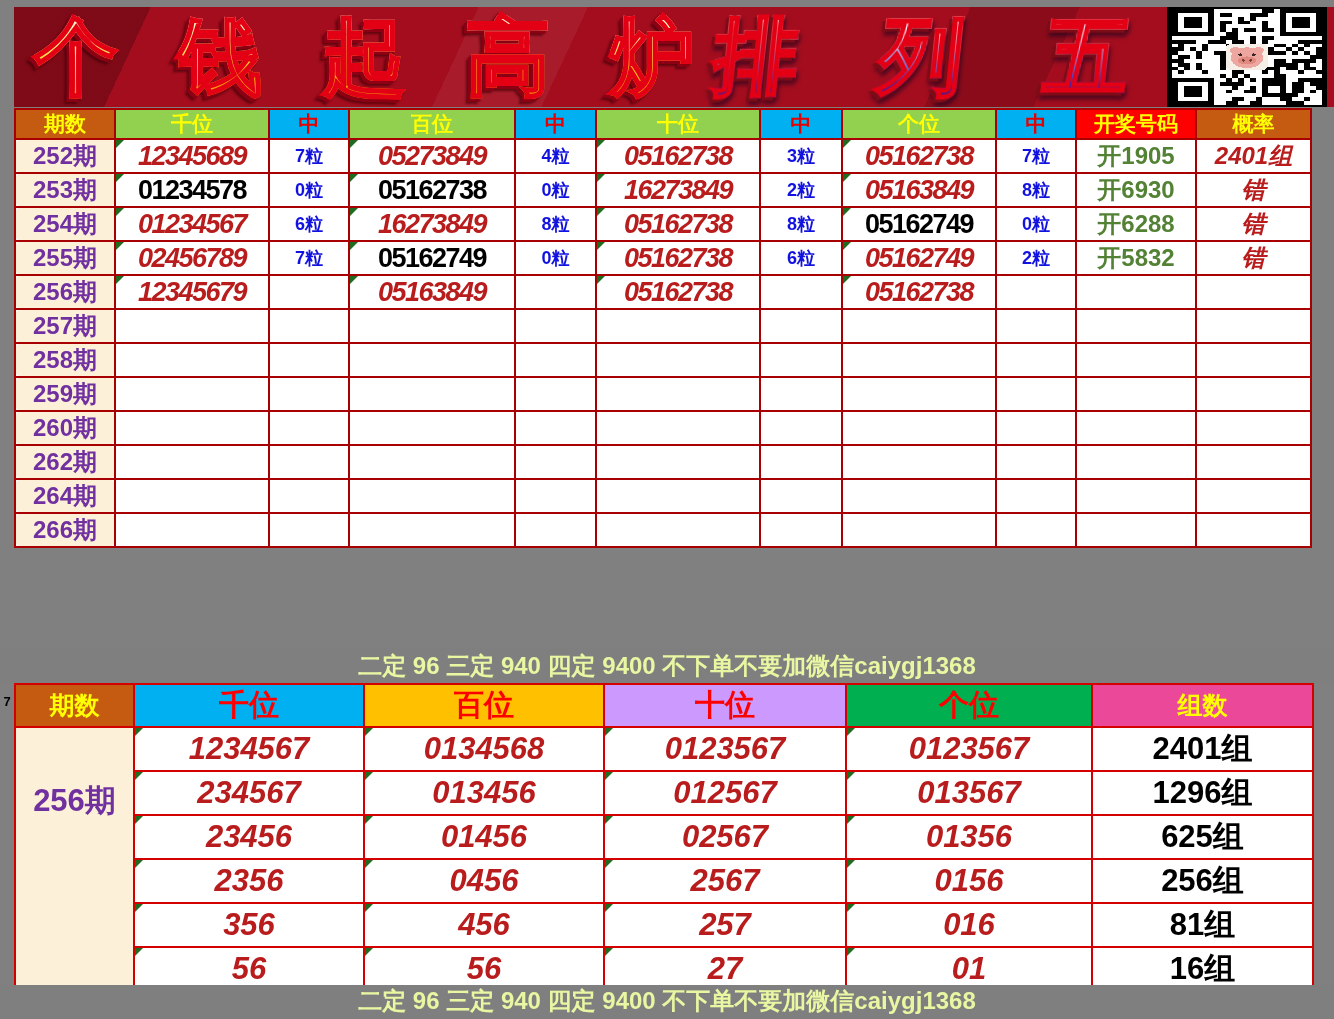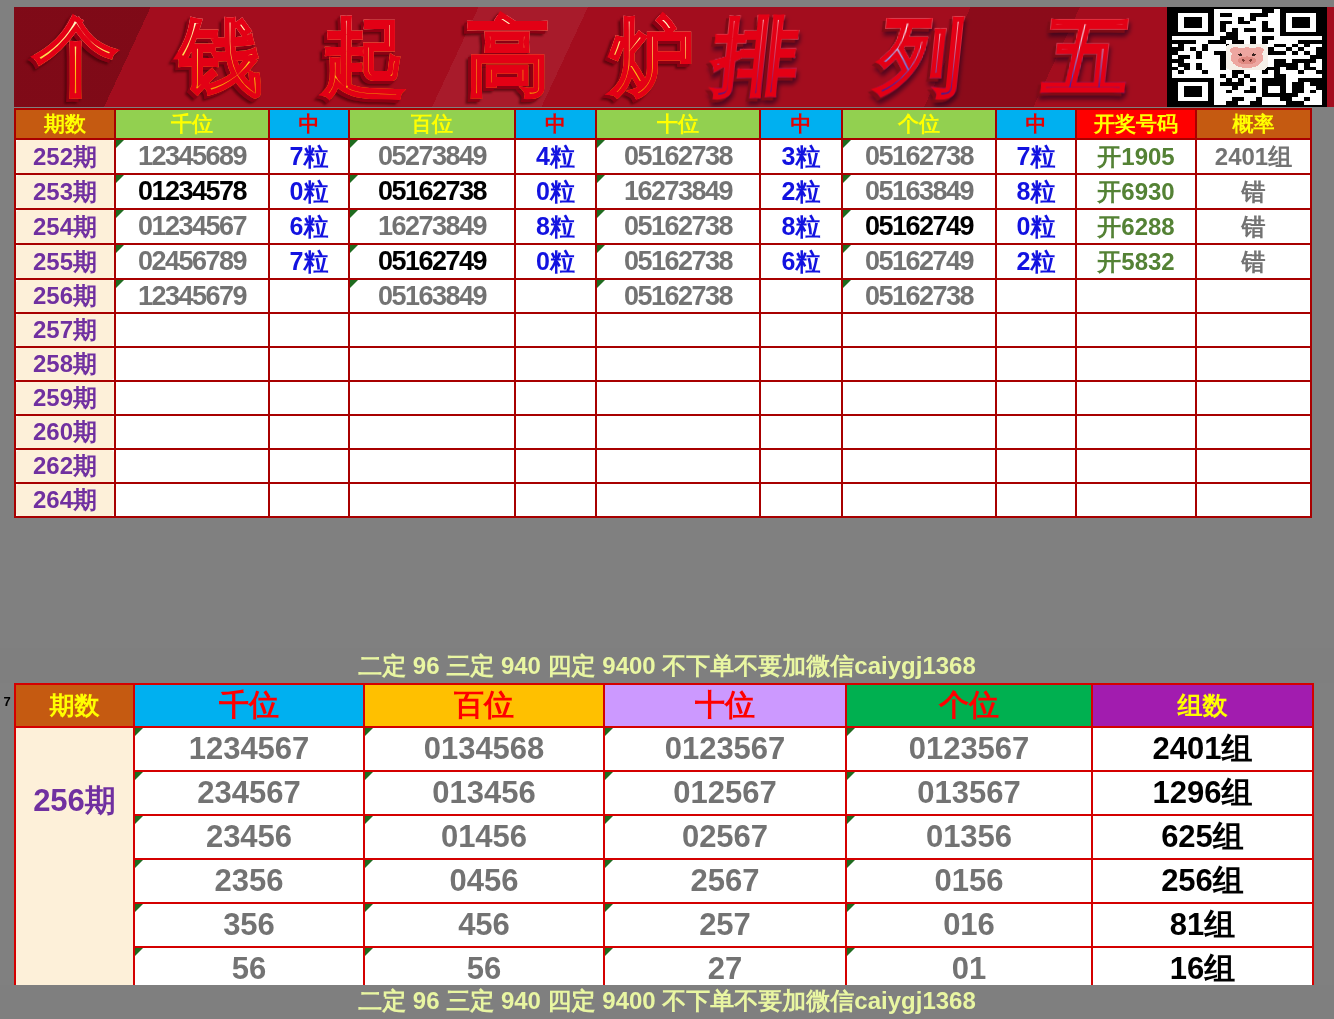--- a/index.html
+++ b/index.html
@@ -26,39 +26,39 @@
   #t1{position:absolute;left:14px;top:108px;width:1296px;border-collapse:collapse;table-layout:fixed;background:#fff;}
   #t1 th,#t1 td{border:2px solid #a80000;padding:0;text-align:center;white-space:nowrap;overflow:hidden;}
   #t1 th{height:27px;font-size:21px;font-weight:bold;}
   #t1 td{height:32px;font-weight:bold;}
   .h-orange{background:#c55a11;color:#ffff00;}
   .h-green{background:#92d050;color:#ffff00;}
   .h-cyan{background:#00b0f0;color:#e60000;}
   .h-red{background:#ff0000;color:#ffff00;}
   .period{background:#fdf0d9;color:#7030a0;font-size:24px;border-radius:7px;}
   .val{background:#fff;font-size:27px;letter-spacing:-1.5px;}
-  .hit{font-size:25px;letter-spacing:0;border-radius:15px;}
+  .hit{font-size:18px;letter-spacing:0;border-radius:15px;}
   .draw{font-size:24px;letter-spacing:0;}
   .res{font-size:24px;letter-spacing:0;}
-  .c-red{color:#737373;} .c-black{color:#000000;} .c-blue{color:#1212e0;} .c-green{color:#548235;}
+  .c-red{color:#b91c1c;font-style:italic;} .c-black{color:#000000;} .c-blue{color:#1212e0;} .c-green{color:#548235;}
   .tri{position:relative;}
   .tri::before{content:"";position:absolute;top:0;left:0;width:0;height:0;border-left:8px solid #1f6b1f;border-bottom:8px solid transparent;}
 
   
   .notice{position:absolute;left:0;width:1334px;background:#7f7f7f;color:#e9f6a2;font-weight:bold;font-size:24px;text-align:center;}
   #notice1{top:648px;height:35px;line-height:35px;}
   #notice2{top:985px;height:34px;line-height:32px;}
 
   
   #t2{position:absolute;left:14px;top:683px;width:1298px;border-collapse:collapse;table-layout:fixed;background:#fff;}
   #t2 th,#t2 td{border:2px solid #d40000;padding:0;text-align:center;white-space:nowrap;overflow:hidden;}
   #t2 th{height:37px;font-weight:bold;}
   #t2 td{height:33px;font-weight:bold;}
   .h2-brown{background:#c55a11;} .h2-cyan{background:#00b0f0;} .h2-gold{background:#ffc000;}
-  .h2-violet{background:#cc99ff;} .h2-green{background:#00b050;} .h2-orange{background:#a21caf;}
+  .h2-violet{background:#cc99ff;} .h2-green{background:#00b050;} .h2-orange{background:#ec4899;}
   .h2-r{color:#ff0000;font-size:30px;}
   .h2-y{color:#ffff00;font-size:25px;}
   .period2{background:#fdf0d9;color:#7030a0;font-size:31px;vertical-align:top;padding-top:52px !important;}
   .val2{font-size:31px;letter-spacing:0;}
   .groups{color:#000;}
 
   
   #row-num{position:absolute;left:0;top:694px;width:14px;text-align:center;color:#000;font-size:13px;font-weight:bold;}
 </style>
 </head>
@@ -471,20 +471,33 @@
           <td class="val hit"></td>
           <td class="val"></td>
           <td class="val hit"></td>
           <td class="val"></td>
           <td class="val hit"></td>
           <td class="val"></td>
           <td class="val hit"></td>
           <td class="val draw"></td>
           <td class="val res"></td>
         </tr>
+        <tr>
+          <td class="period">266期</td>
+          <td class="val"></td>
+          <td class="val hit"></td>
+          <td class="val"></td>
+          <td class="val hit"></td>
+          <td class="val"></td>
+          <td class="val hit"></td>
+          <td class="val"></td>
+          <td class="val hit"></td>
+          <td class="val draw"></td>
+          <td class="val res"></td>
+        </tr>
       </tbody>
   </table>
 
   <div id="notice1" class="notice">二定 96 三定 940 四定 9400 不下单不要加微信caiygj1368</div>
 
   <table id="t2">
     <colgroup>
       <col style="width:119px">
         <col style="width:230px">
         <col style="width:240px">

